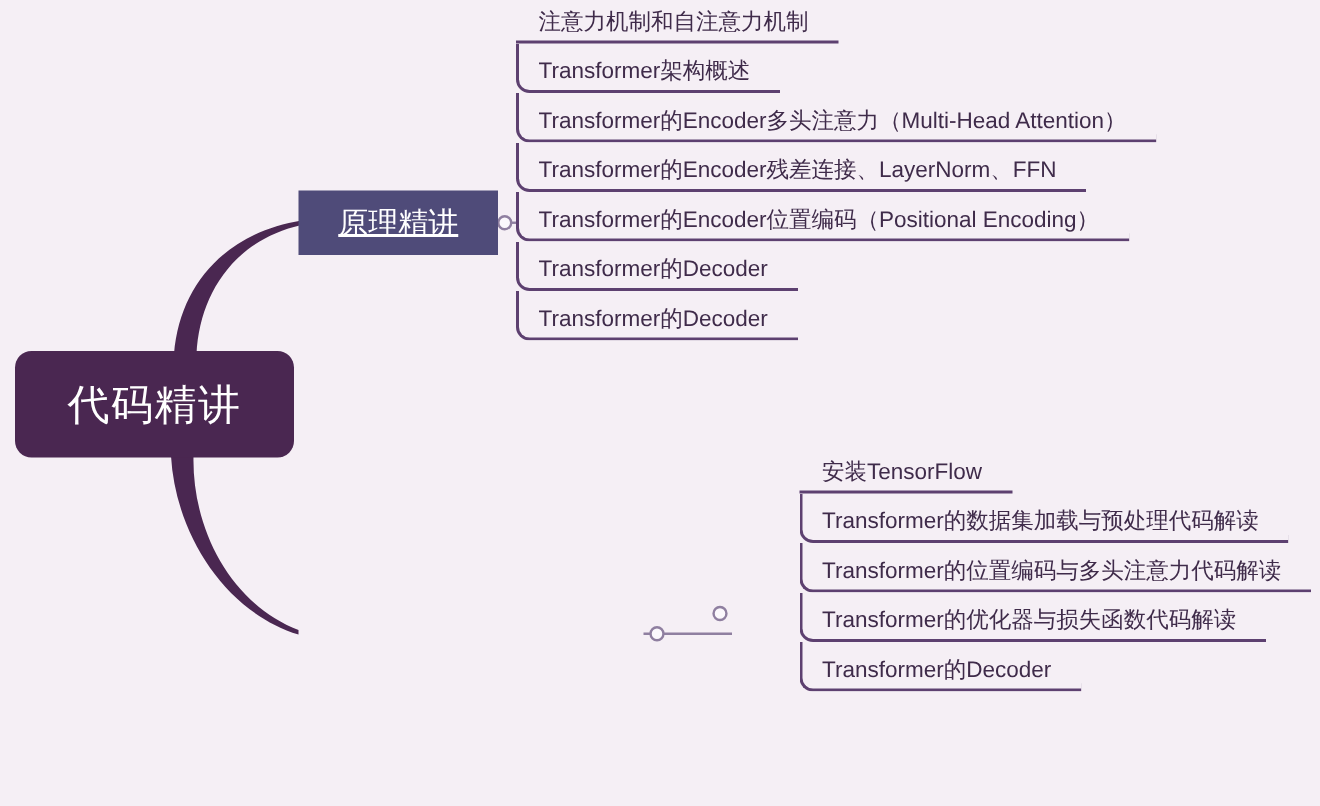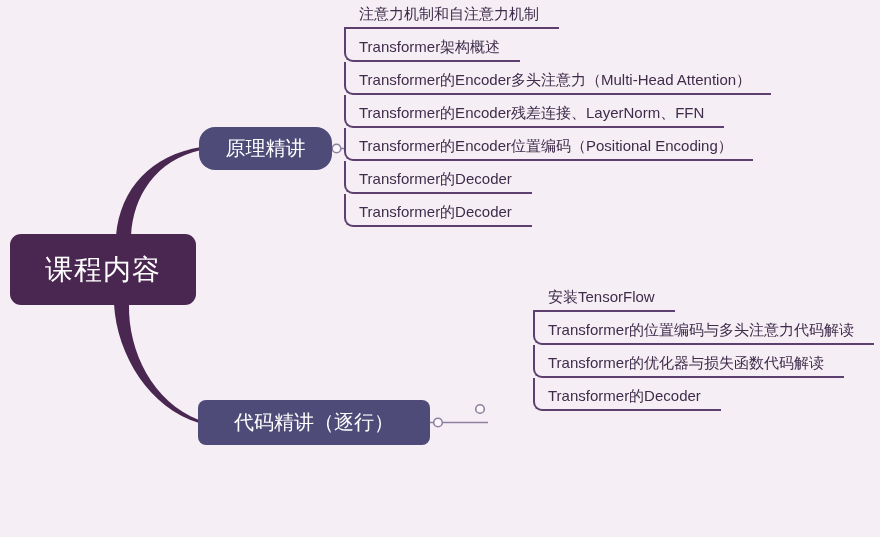--- a/index.html
+++ b/index.html
@@ -15,31 +15,31 @@
 
   .node{
     position:absolute;display:flex;align-items:center;justify-content:center;
     color:var(--node-text);white-space:nowrap;box-sizing:border-box;
   }
   #root-node{
     left:10px;top:234px;width:186px;height:71px;border-radius:11px;
     background:var(--root-fill);font-size:28px;letter-spacing:1px;
   }
   #branch-node-1{
-    left:199px;top:127px;width:133px;height:43px;border-radius:16px;
-    background:var(--branch-fill);font-size:20px;
+    left:199px;top:127px;width:133px;height:43px;border-radius:0;
+    background:var(--branch-fill);font-size:20px;text-decoration:underline;
   }
   #branch-node-2{
     left:198px;top:400px;width:232px;height:45px;border-radius:8px;
     background:var(--branch-fill);font-size:20px;
   }
 
   .leaf-group{position:absolute;}
   #leaf-group-1{left:344px;top:-4px;}
-  #leaf-group-2{left:487px;top:279px;padding-left:46px;}
+  #leaf-group-2{left:487px;top:296px;padding-left:46px;}
   .leaf{
     height:33px;width:fit-content;box-sizing:border-box;white-space:nowrap;
     border-left:2px solid var(--line);border-bottom:2px solid var(--line);
     border-bottom-left-radius:9px;
     padding:5px 20px 0 13px;
     display:flex;align-items:center;
     font-size:15px;color:var(--leaf-text);
   }
   .leaf.first{border-left:none;border-bottom-left-radius:0;padding-left:15px;}
 </style>
@@ -54,36 +54,36 @@
     <path class="curve" d="M 114 304 C 117 356 150 408 199 423 L 199 420 C 153 402 128 352 129 304 Z"></path>
 
     <path class="thin-line" d="M 331 148.5 L 345 148.5"></path>
     <path class="thin-line" d="M 429 422.5 L 488 422.5"></path>
 
     <circle class="handle" cx="336.5" cy="148.5" r="4.3"></circle>
     <circle class="handle" cx="438" cy="422.5" r="4.3"></circle>
     <circle class="handle" cx="480" cy="409" r="4.3"></circle>
   </svg>
 
-  <div id="root-node" class="node">课程内容</div>
+  <div id="root-node" class="node">代码精讲</div>
 
   <div id="branch-node-1" class="node">原理精讲</div>
 
-  <div id="branch-node-2" class="node">代码精讲（逐行）</div>
 
   <div id="leaf-group-1" class="leaf-group">
     <div class="leaf first">注意力机制和自注意力机制</div>
     <div class="leaf">Transformer架构概述</div>
     <div class="leaf">Transformer的Encoder多头注意力（Multi-Head Attention）</div>
     <div class="leaf">Transformer的Encoder残差连接、LayerNorm、FFN</div>
     <div class="leaf">Transformer的Encoder位置编码（Positional Encoding）</div>
     <div class="leaf">Transformer的Decoder</div>
     <div class="leaf">Transformer的Decoder</div>
   </div>
 
   <div id="leaf-group-2" class="leaf-group">
     <div class="leaf first">安装TensorFlow</div>
+    <div class="leaf">Transformer的数据集加载与预处理代码解读</div>
     <div class="leaf">Transformer的位置编码与多头注意力代码解读</div>
     <div class="leaf">Transformer的优化器与损失函数代码解读</div>
     <div class="leaf">Transformer的Decoder</div>
   </div>
 
 </div>
 
 </body></html>

